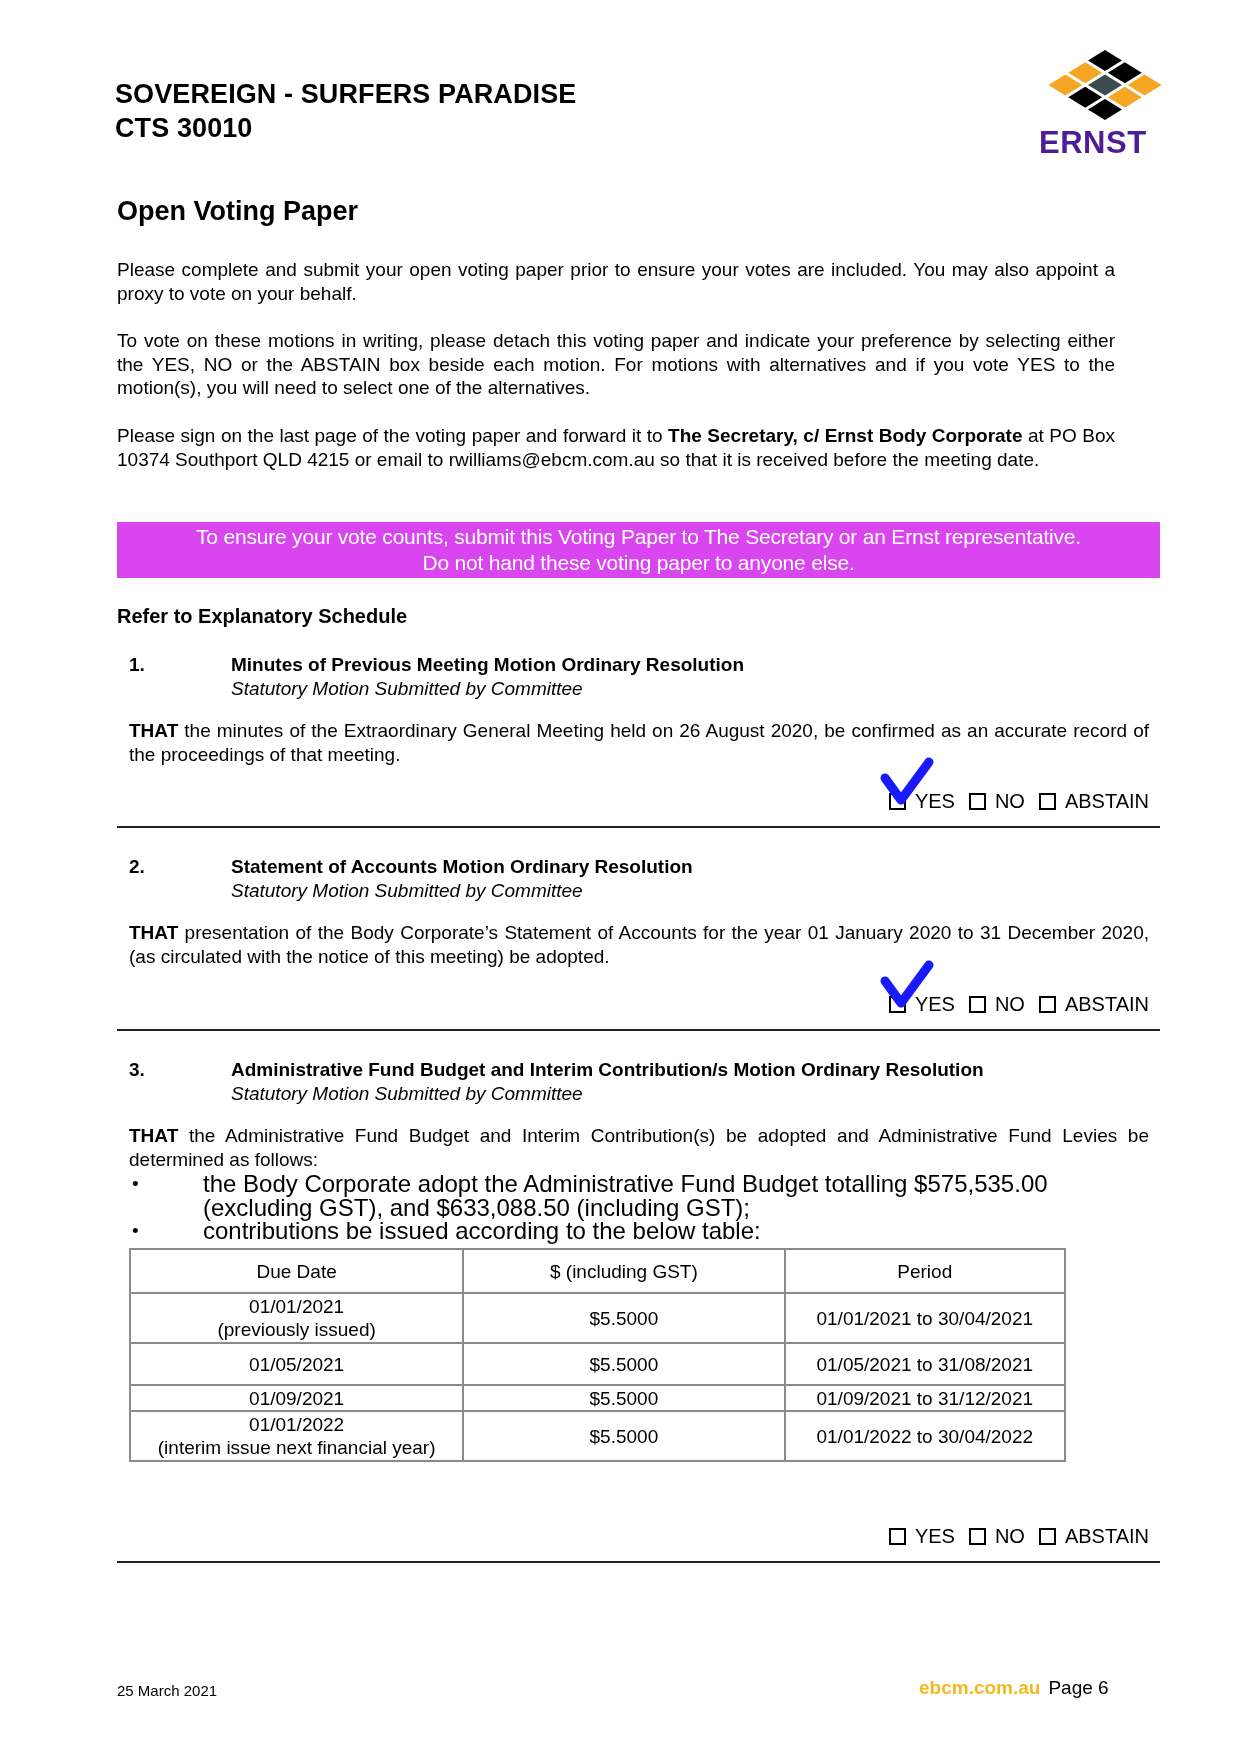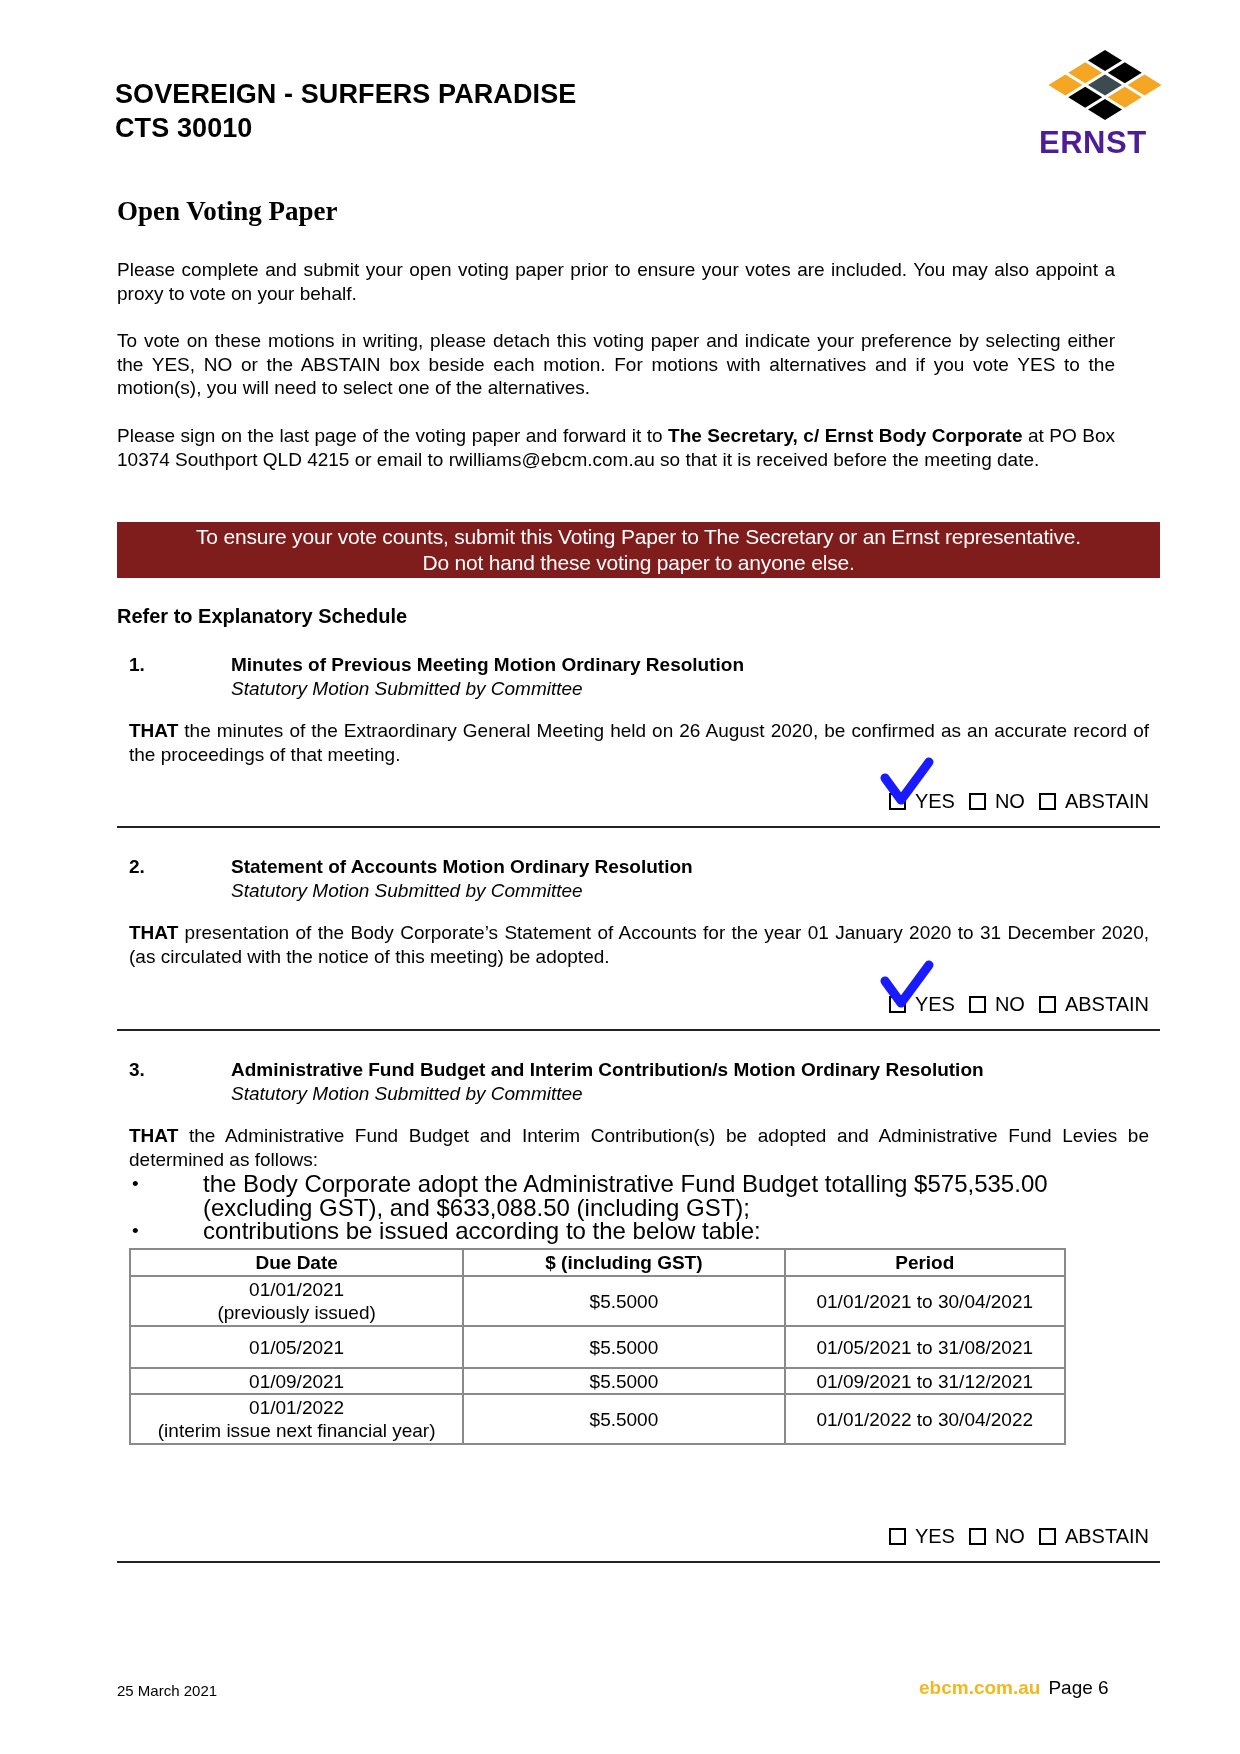--- a/index.html
+++ b/index.html
@@ -5,26 +5,26 @@
   * { box-sizing: border-box; margin: 0; padding: 0; }
   html, body { width: 1240px; height: 1754px; background: #ffffff; }
   body { position: relative; font-family: "Liberation Sans", sans-serif; color: #000; overflow: hidden; }
 
   .abs { position: absolute; }
 
   .hdr-title { left: 115px; top: 77px; font-size: 27px; font-weight: bold; line-height: 34px; letter-spacing: 0.1px; }
   .logo { left: 1040px; top: 45px; width: 130px; height: 80px; }
   .logo-word { left: 1039px; top: 125px; font-size: 31px; font-weight: bold; color: #4c1d95; letter-spacing: 0.5px; }
 
-  .doc-title { left: 117px; top: 196px; font-size: 27px; font-weight: bold; font-family: Liberation Serif, serif; }
+  .doc-title { left: 117px; top: 196px; font-size: 27px; font-weight: bold; }
 
   .para { left: 117px; width: 998px; font-size: 19px; line-height: 23.5px; text-align: justify; }
   .para b { font-weight: bold; }
 
-  .banner { left: 117px; top: 522px; width: 1043px; height: 56px; background: #7f1d1d; color: #fff; text-align: center; font-size: 21px; line-height: 26px; padding-top: 2px; font-family: "Liberation Sans", sans-serif; letter-spacing: -0.2px; }
+  .banner { left: 117px; top: 522px; width: 1043px; height: 56px; background: #d946ef; color: #fff; text-align: center; font-size: 21px; line-height: 26px; padding-top: 2px; font-family: "Liberation Sans", sans-serif; letter-spacing: -0.2px; }
 
   .section-head { left: 117px; top: 605px; font-size: 20px; font-weight: bold; }
 
   .motion-num { left: 129px; font-size: 19px; font-weight: bold; }
   .motion-title { left: 231px; font-size: 19px; font-weight: bold; }
   .motion-sub { left: 231px; font-size: 19px; font-style: italic; }
   .motion-body { left: 129px; width: 1020px; font-size: 19px; line-height: 23.5px; text-align: justify; }
   .motion-body b { font-weight: bold; }
 
   .votes { right: 91px; display: flex; align-items: center; font-size: 20px; }
@@ -34,21 +34,21 @@
   .check { position: absolute; left: -10px; top: -34px; width: 60px; height: 52px; pointer-events: none; }
 
   .rule { left: 117px; width: 1043px; height: 2px; background: #222; }
 
   ul.bullets { left: 150px; width: 1000px; font-size: 24px; line-height: 23.5px; list-style: none; }
   ul.bullets li { position: relative; padding-left: 54px; }
   ul.bullets li::before { content: "\2022"; position: absolute; left: 15px; top: 0; font-size: 19px; }
 
   table.contrib { position: absolute; left: 129px; top: 1248px; width: 937px; border-collapse: collapse; font-size: 19px; }
   table.contrib td, table.contrib th { border: 2.5px solid #8a8a8a; text-align: center; vertical-align: middle; line-height: 23px; padding: 0 4px; }
-  table.contrib th { font-weight: bold; height: 27px; }
+  table.contrib th { font-weight: normal; height: 44px; }
   table.contrib td.b { font-weight: bold; }
   table.contrib col.c1 { width: 334px; }
   table.contrib col.c2 { width: 322px; }
   table.contrib col.c3 { width: 281px; }
 
   .footer-date { left: 117px; top: 1682px; font-size: 15px; text-align: right; }
   .footer-right { left: 919px; top: 1677px; font-size: 19px; }
   .footer-site { color: #f2b81d; font-weight: bold; }
   .footer-page { margin-left: 8px; }
 </style>

